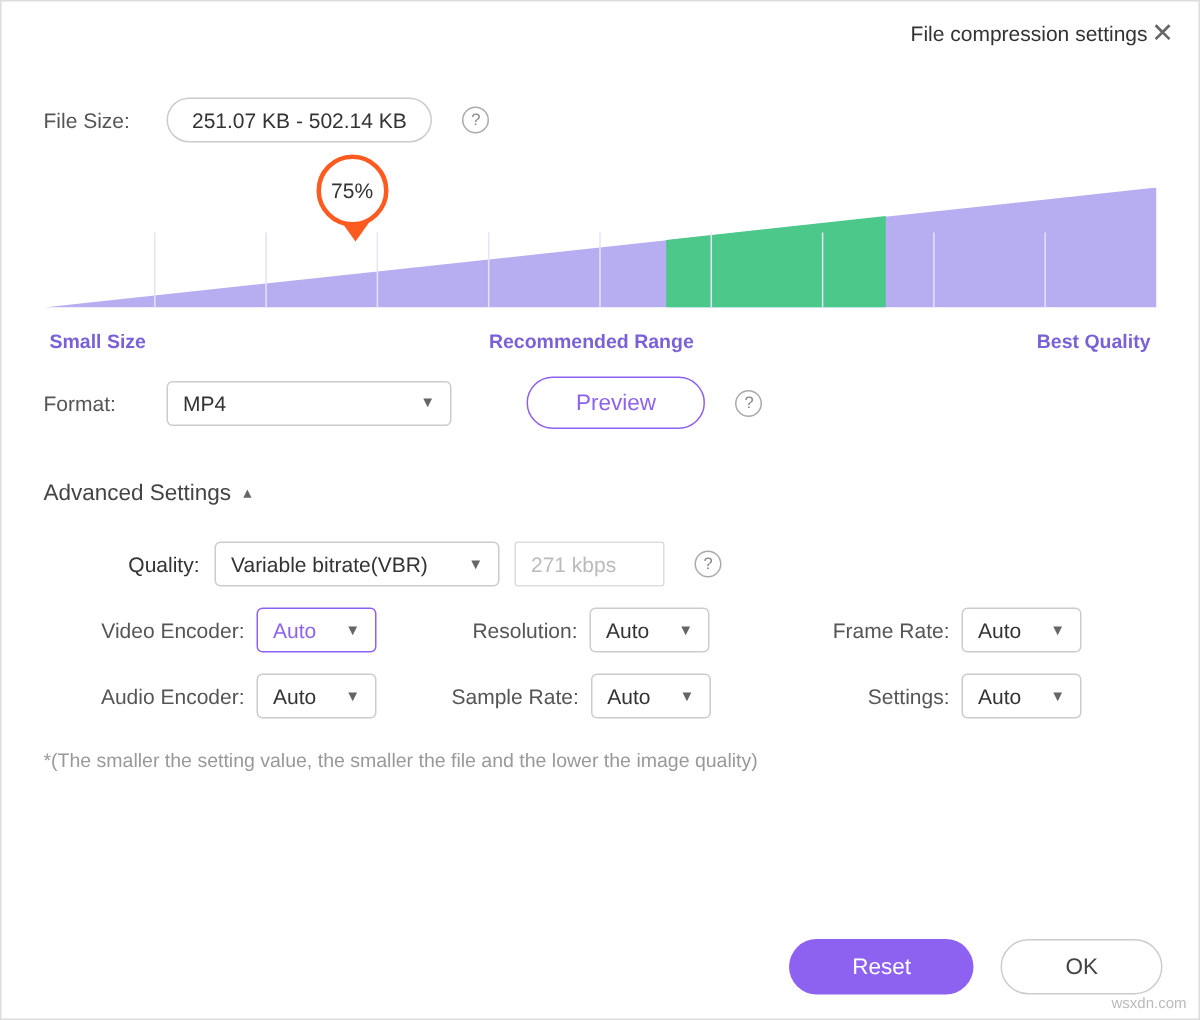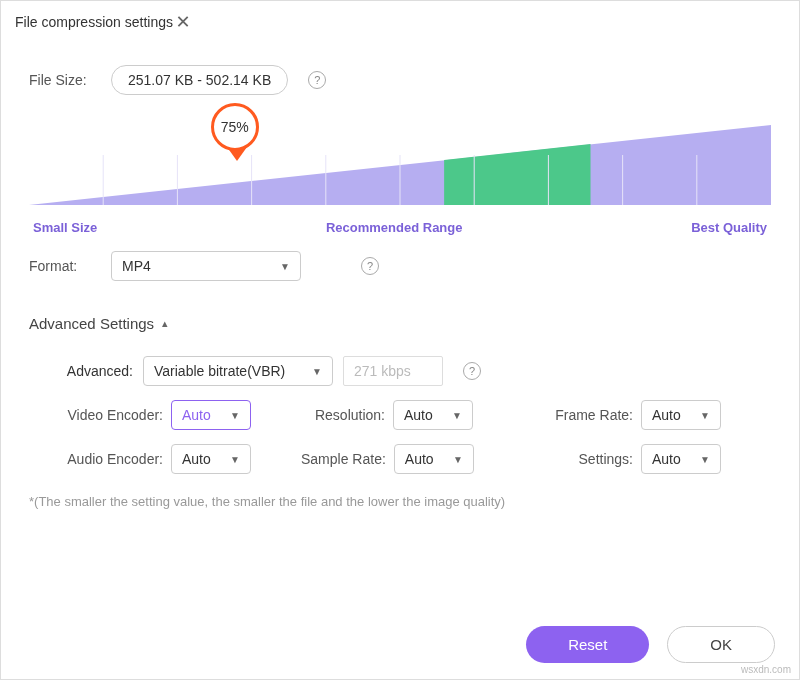--- a/index.html
+++ b/index.html
@@ -1,18 +1,18 @@
 <!DOCTYPE html>
 <html><head>
 <meta charset="utf-8">
 <style>
 * { box-sizing: border-box; margin: 0; padding: 0; font-family: -apple-system, BlinkMacSystemFont, "Segoe UI", Arial, sans-serif; }
 body { background: #fff; width: 800px; height: 680px; color: #333; font-size: 14px; }
 .dialog { width: 100%; height: 100%; border: 1px solid #ddd; position: relative; }
-.titlebar { display: flex; align-items: center; justify-content: flex-start; padding: 10px 14px 6px 14px; }
+.titlebar { display: flex; align-items: center; justify-content: flex-end; padding: 10px 14px 6px 14px; }
 .titlebar .title { font-size: 14px; color: #333; }
 .titlebar .close { font-size: 18px; color: #666; cursor: pointer; width: 20px; text-align: center; }
 .content { padding: 10px 28px 0 28px; }
 .row { display: flex; align-items: center; margin: 16px 0; gap: 10px; }
 .label { color: #555; min-width: 72px; }
 .pill-input { border: 1px solid #ccc; border-radius: 18px; padding: 6px 16px; min-width: 170px; color: #333; background: #fff; display: inline-flex; align-items: center; }
 .help-icon { width: 18px; height: 18px; border: 1.5px solid #aaa; border-radius: 50%; display: inline-flex; align-items: center; justify-content: center; font-size: 11px; color: #888; margin-left: 10px; cursor: pointer; }
 .radios { display: flex; align-items: center; gap: 24px; }
 .radio { display: inline-flex; align-items: center; gap: 6px; cursor: pointer; color: #555; }
 .radio-dot { width: 16px; height: 16px; border: 1.5px solid #bbb; border-radius: 50%; display: inline-block; position: relative; }
@@ -90,31 +90,32 @@
       </div>
     </div>
 
     <div class="row">
       <span class="label">Format:</span>
       <div class="select wide">
         <span>MP4</span>
         <span class="chev">▼</span>
       </div>
       <div style="width:30px"></div>
+      <button class="preview-btn">Preview</button>
       <span class="help-icon">?</span>
     </div>
 
     <div class="adv-header">
       <span>Advanced Settings</span>
       <span class="caret">▴</span>
     </div>
 
     <div class="adv-grid">
       <div class="adv-row">
-        <span class="lbl" style="min-width:74px;text-align:right">Advanced:</span>
+        <span class="lbl" style="min-width:74px;text-align:right">Quality:</span>
         <div class="select wide">
           <span>Variable bitrate(VBR)</span>
           <span class="chev">▼</span>
         </div>
         <div class="placeholder-input" textcontent="271 kbps"><span>271 kbps</span></div>
         <span class="help-icon">?</span>
       </div>
 
       <div class="adv-row cols3">
         <div class="col">

